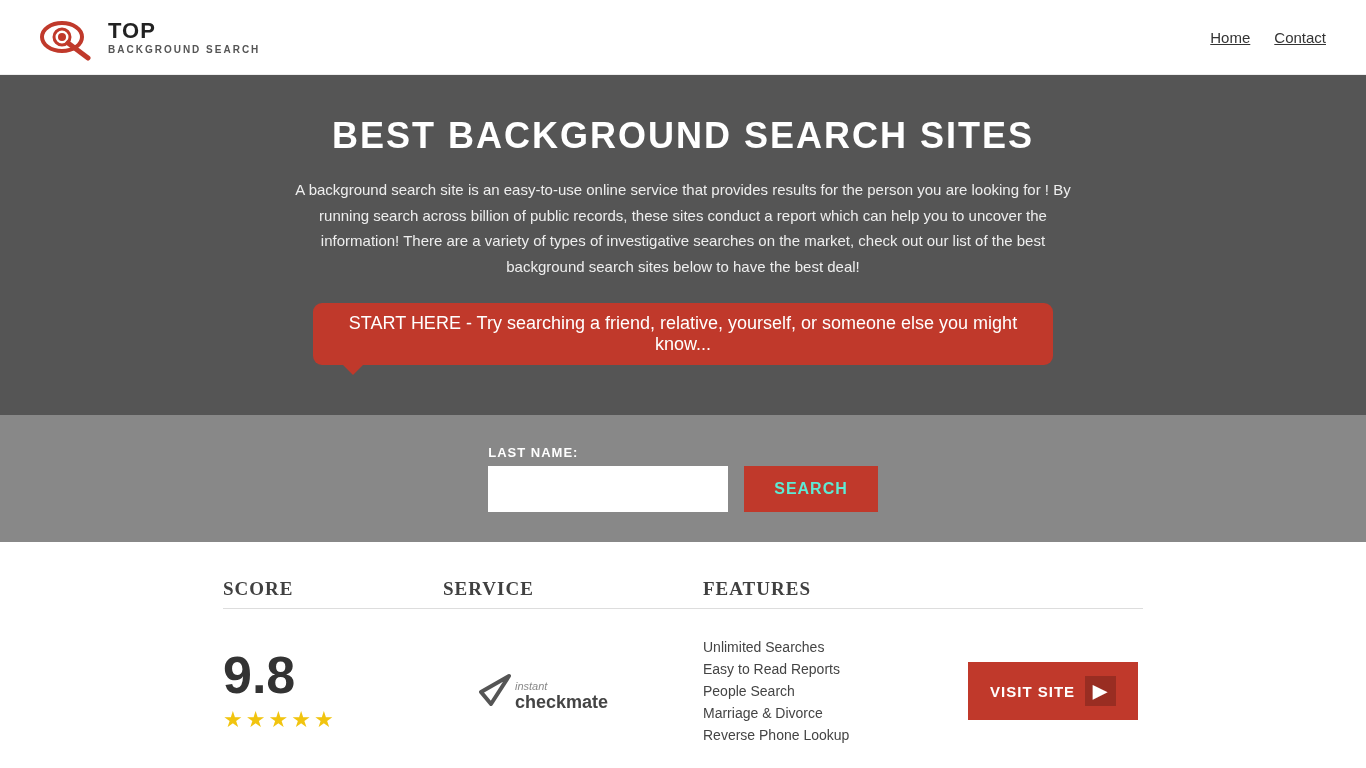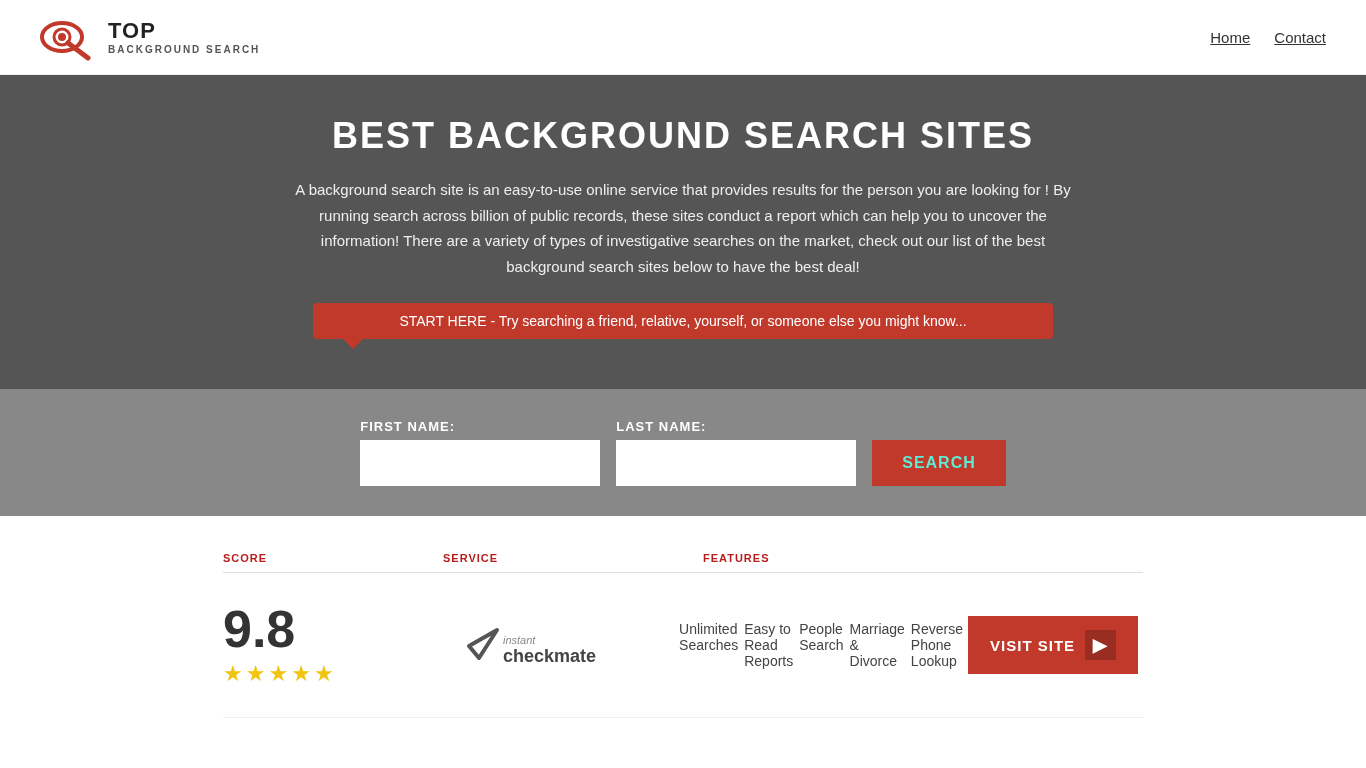--- a/index.html
+++ b/index.html
@@ -67,23 +67,23 @@
       color: #eee;
     }
 
     
     .callout {
       background: #c0392b;
       color: #fff;
       padding: 10px 20px;
       max-width: 740px;
       margin: 0 auto 0;
-      font-size: 14px;
+      font-size: 18px;
       position: relative;
-      border-radius: 4px;
+      border-radius: 9px;
     }
     .callout::after {
       content: '';
       position: absolute;
       bottom: -10px;
       left: 30px;
       width: 0;
       height: 0;
       border-left: 10px solid transparent;
       border-right: 10px solid transparent;
@@ -141,25 +141,26 @@
       padding: 0 20px 40px;
     }
     .table-header {
       display: grid;
       grid-template-columns: 220px 1fr 1fr 180px;
       padding: 16px 0 8px;
       border-bottom: 1px solid #ddd;
       margin-top: 20px;
     }
     .table-header span {
-      font-size: 11px;
-      font-weight: 700;
-      color: #b91c1c;
+      font-size: 19px;
+      font-weight: 700;
+      color: #404040;
       letter-spacing: 1px;
       text-transform: uppercase;
+      font-family: Liberation Serif, serif;
     }
 
     
     .site-row {
       display: grid;
       grid-template-columns: 220px 1fr 1fr 180px;
       align-items: center;
       padding: 30px 0;
       border-bottom: 1px solid #eee;
     }
@@ -186,21 +187,21 @@
     .service-logo {
       max-width: 200px;
       height: 60px;
       display: flex;
       align-items: center;
       justify-content: center;
     }
 
     .features-cell {
       display: flex;
-      flex-direction: row;
+      flex-direction: column;
       gap: 6px;
     }
     .features-cell span {
       font-size: 14px;
       color: #444;
     }
 
     .visit-cell {
       display: flex;
       align-items: flex-start;
@@ -256,24 +257,20 @@
 </header>
 
 <section class="hero">
   <h1>BEST BACKGROUND SEARCH SITES</h1>
   <p>A background search site is an easy-to-use online service that provides results  for the person you are looking for ! By  running  search across billion of public records, these sites conduct  a report which can help you to uncover the information! There are a variety of types of investigative searches on the market, check out our  list of the best background search sites below to have the best deal!</p>
   <div class="callout">START HERE - Try searching a friend, relative, yourself, or someone else you might know...</div>
 </section>
 
 <section class="search-section">
   <div class="search-form">
-    <div class="form-group">
-      <label>FIRST NAME:</label>
-      <input type="text" style="">
-    </div>
     <div class="form-group">
       <label>LAST NAME:</label>
       <input type="text" style="">
     </div>
     <button class="search-btn">SEARCH</button>
   </div>
 </section>
 
 <div class="table-section">
   <div class="table-header">

